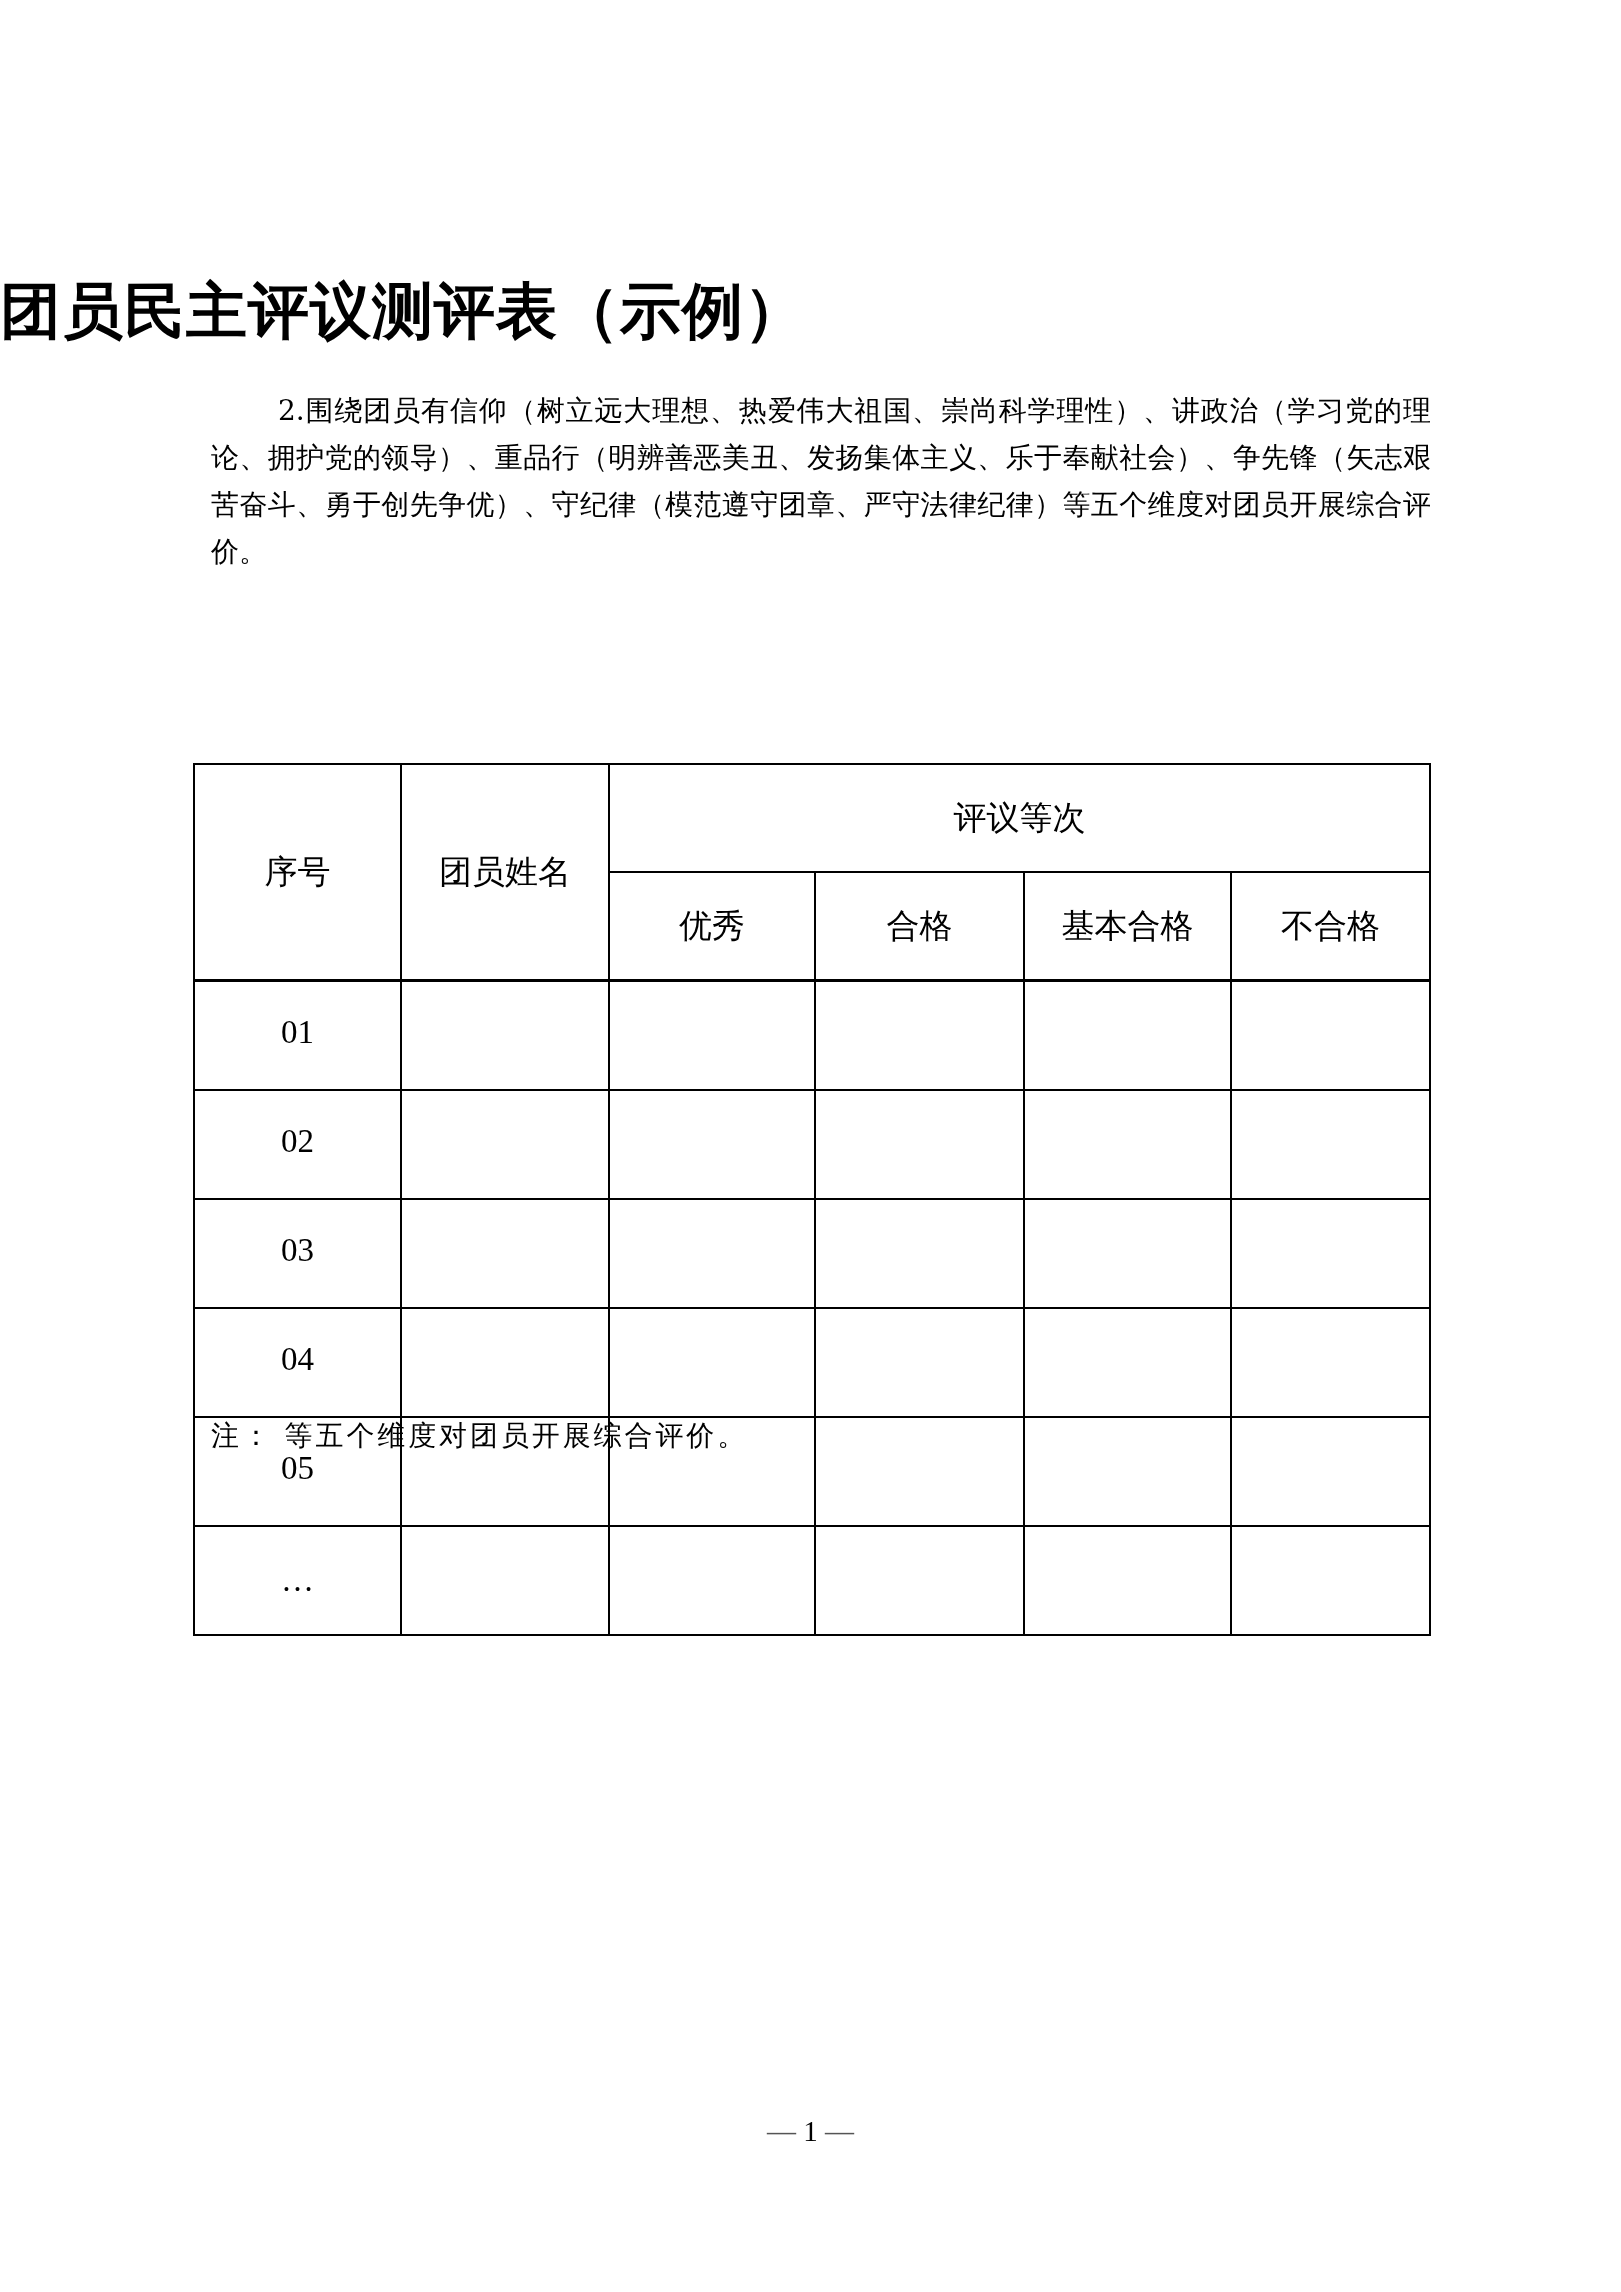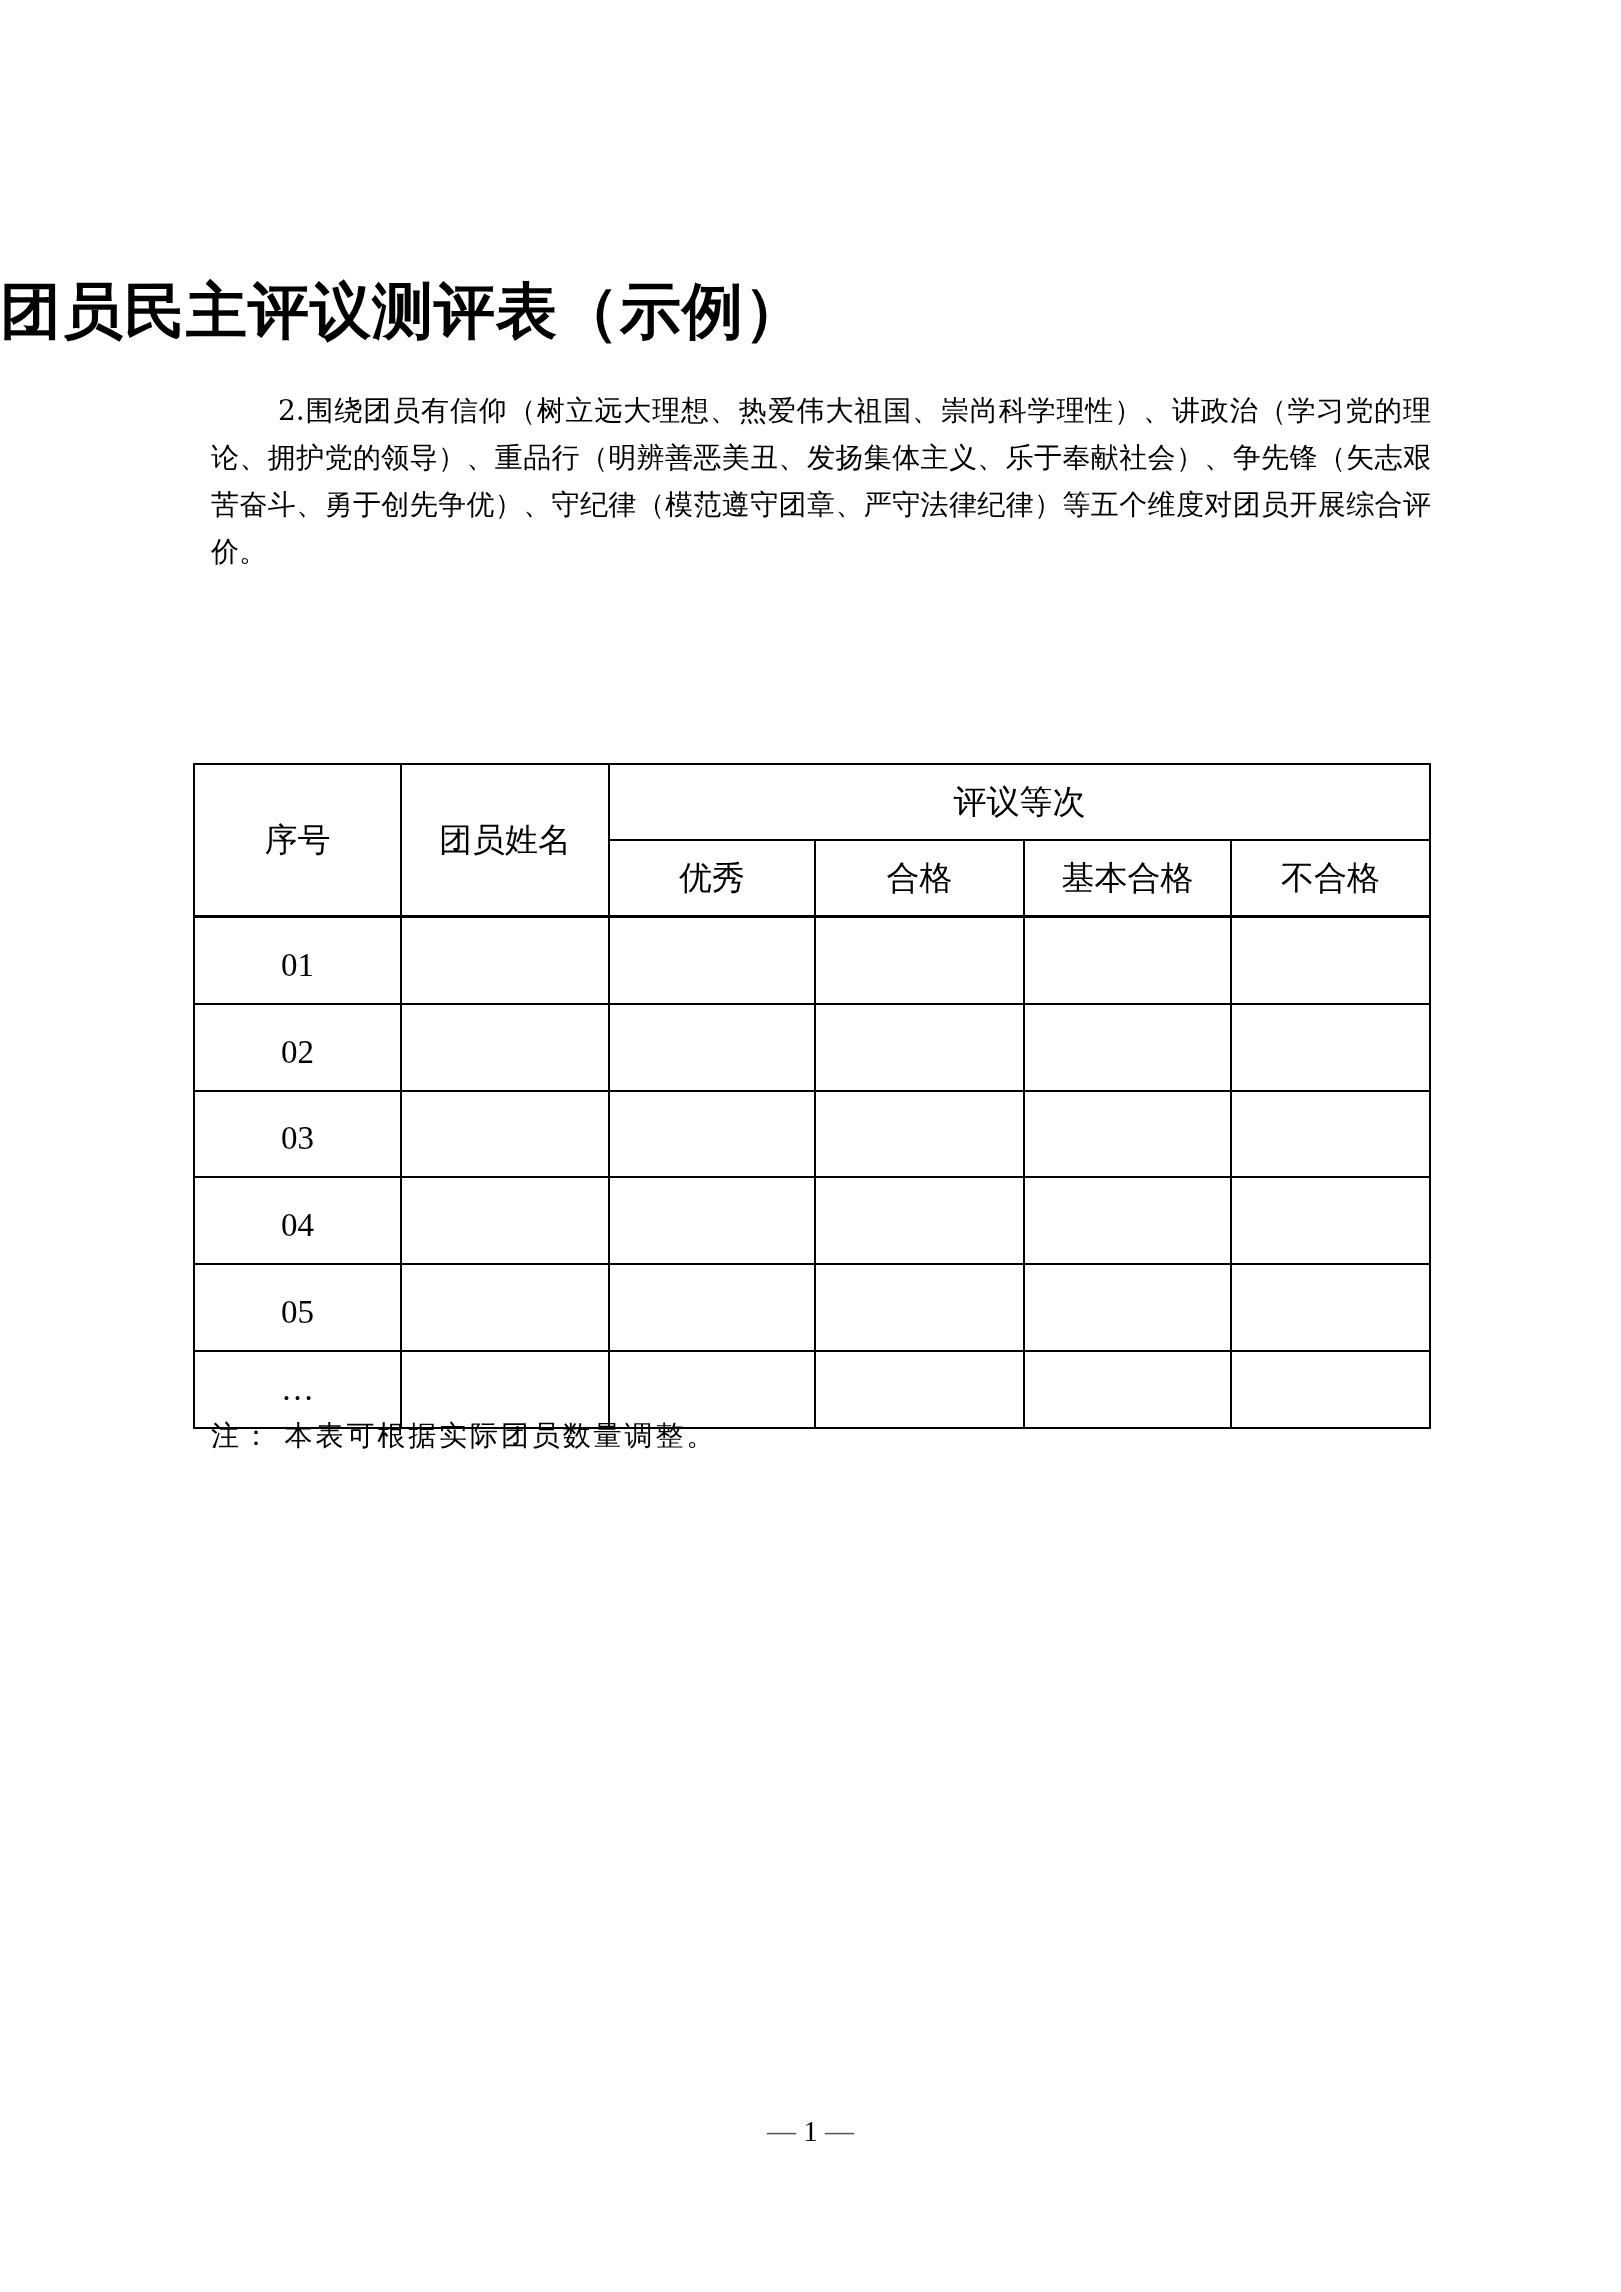--- a/index.html
+++ b/index.html
@@ -18,21 +18,21 @@
   }
   .body-text p { margin: 0; }
   .indent { text-indent: 67px; }
   table.rating {
     position: absolute; left: 193px; top: 763px; width: 1235px;
     border-collapse: collapse; table-layout: fixed;
     font-size: 33px;
   }
   table.rating td, table.rating th {
     border: 2px solid #000; text-align: center; vertical-align: middle;
-    font-weight: normal; padding: 0;
+    font-weight: normal; padding: 16px;
   }
   table.rating .outer-top td, table.rating .outer-top th { border-top-width: 2.9px; }
   .hdr-row1 th { height: 74px; }
   .hdr-row2 th { height: 74px; border-bottom: 3.9px solid #000 !important; }
   .col-strong { border-right: 2.9px solid #000 !important; }
   .data-row td { height: 75px; font-family: "Liberation Serif", serif; font-size: 33px; }
   .data-row td.num { padding-top: 9.8px; }
   .last-row td { border-bottom-width: 2.9px; }
   .grade-main { padding-top: 5.9px; }
   .note {
@@ -118,20 +118,20 @@
     <td>…</td>
     <td class="col-strong"></td>
     <td></td>
     <td></td>
     <td></td>
     <td></td>
   </tr>
 </tbody>
   </table>
 
-<div class="note">注：  本表可根据实际团员数量调整。</div>
+<div class="note">注：  等五个维度对团员开展综合评价。</div>
 
 <div class="page-num">
   <span class="dash">—</span>
   <span>1</span>
   <span class="dash">—</span>
 </div>
 
 
 </body></html>

